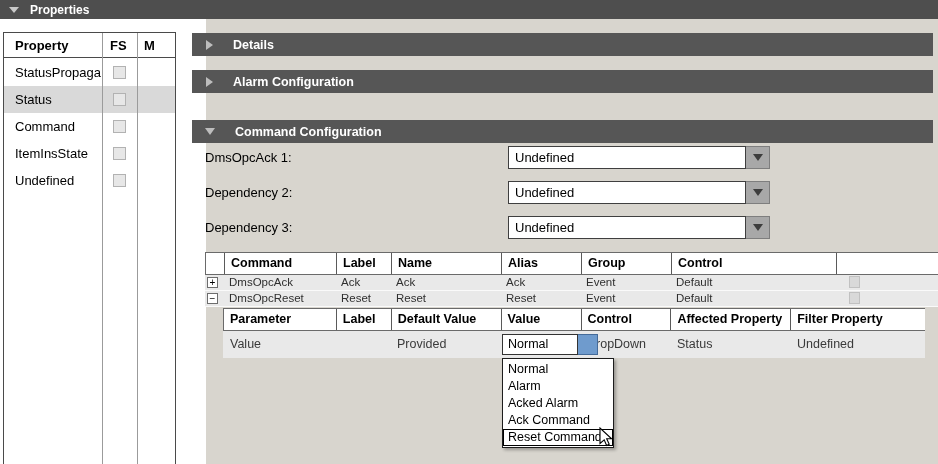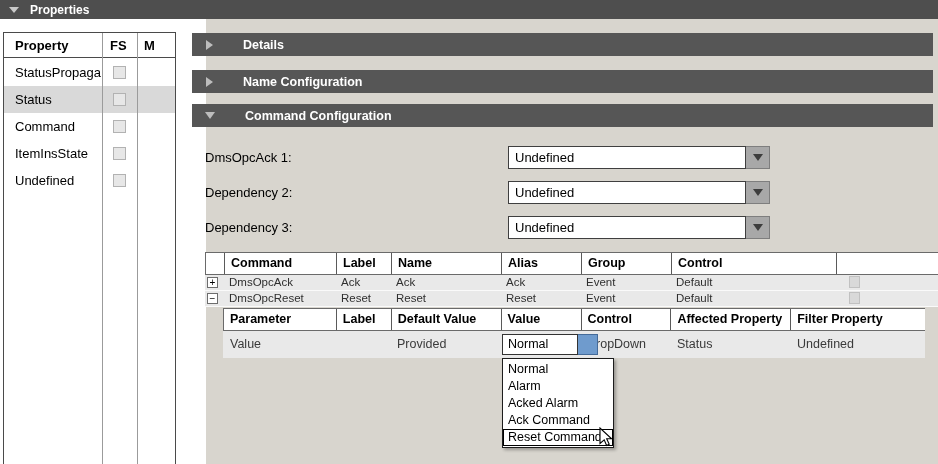--- a/index.html
+++ b/index.html
@@ -22,24 +22,24 @@
   #lt-header .h3{position:absolute;left:140px;top:5px}
   .lt-vline{position:absolute;top:0;bottom:0;width:1px;background:#9b9b9b;z-index:2}
   .v1{left:98px}.v2{left:133px}
   .lt-row{position:absolute;left:0;width:100%;height:27px}
   .lt-row .nm{position:absolute;left:11px;top:6px;white-space:nowrap;overflow:hidden;max-width:86px}
   .lt-row .cb{position:absolute;left:109px;top:7px;width:13px;height:13px;background:#e7e7e7;border:1px solid #b2b2b2}
   .r0{top:26px}.r1{top:53px;background:#d9d9d9}.r2{top:80px}.r3{top:107px}.r4{top:134px}
 
   
   .section-bar{left:192px;width:741px;height:23px;background:#565656;display:flex;align-items:center;color:#fff}
-  .section-bar .lbl{margin-left:30px;font-size:12.5px;font-weight:bold}
+  .section-bar .lbl{margin-left:20px;font-size:12.5px;font-weight:bold}
   .tri-right{width:0;height:0;border-top:5px solid transparent;border-bottom:5px solid transparent;border-left:7px solid #bdbdbd;margin-left:14px}
   .tri-down{width:0;height:0;border-left:5px solid transparent;border-right:5px solid transparent;border-top:7px solid #bdbdbd;margin-left:13px}
-  #bar-details{top:33px}#bar-alarm{top:70px}#bar-command{top:104px}
+  #bar-details{top:33px}#bar-alarm{top:70px}#bar-command{top:120px}
 
   
   .dep-label{left:205px;white-space:nowrap}
   #dep1-label{top:150px}#dep2-label{top:185px}#dep3-label{top:220px}
   .combo{display:flex;height:23px}
   .combo .field{width:238px;height:23px;background:#fff;border:1px solid #3f3f3f;padding-left:6px;line-height:21px;font-size:13px}
   .combo .btn{width:24px;height:23px;background:#a8a8a8;border:1px solid #7e7e7e;border-left:none;display:flex;align-items:center;justify-content:center}
   .combo .btn .tri{width:0;height:0;border-left:5px solid transparent;border-right:5px solid transparent;border-top:7px solid #3d3d3d}
   #dep1-combo{left:508px;top:146px}#dep2-combo{left:508px;top:181px}#dep3-combo{left:508px;top:216px}
 
@@ -119,21 +119,21 @@
     <div class="lt-vline v2"></div>
   </div>
 </div>
 
 <div id="bar-details" class="abs section-bar">
   <div class="tri-right"></div>
   <div class="lbl">Details</div>
 </div>
 <div id="bar-alarm" class="abs section-bar">
   <div class="tri-right"></div>
-  <div class="lbl">Name Configuration</div>
+  <div class="lbl">Alarm Configuration</div>
 </div>
 <div id="bar-command" class="abs section-bar">
   <div class="tri-down"></div>
   <div class="lbl">Command Configuration</div>
 </div>
 
 <div id="dep1-label" class="abs dep-label">DmsOpcAck 1:</div>
 <div id="dep1-combo" class="abs combo">
   <div class="field">Undefined</div>
   <div class="btn">

